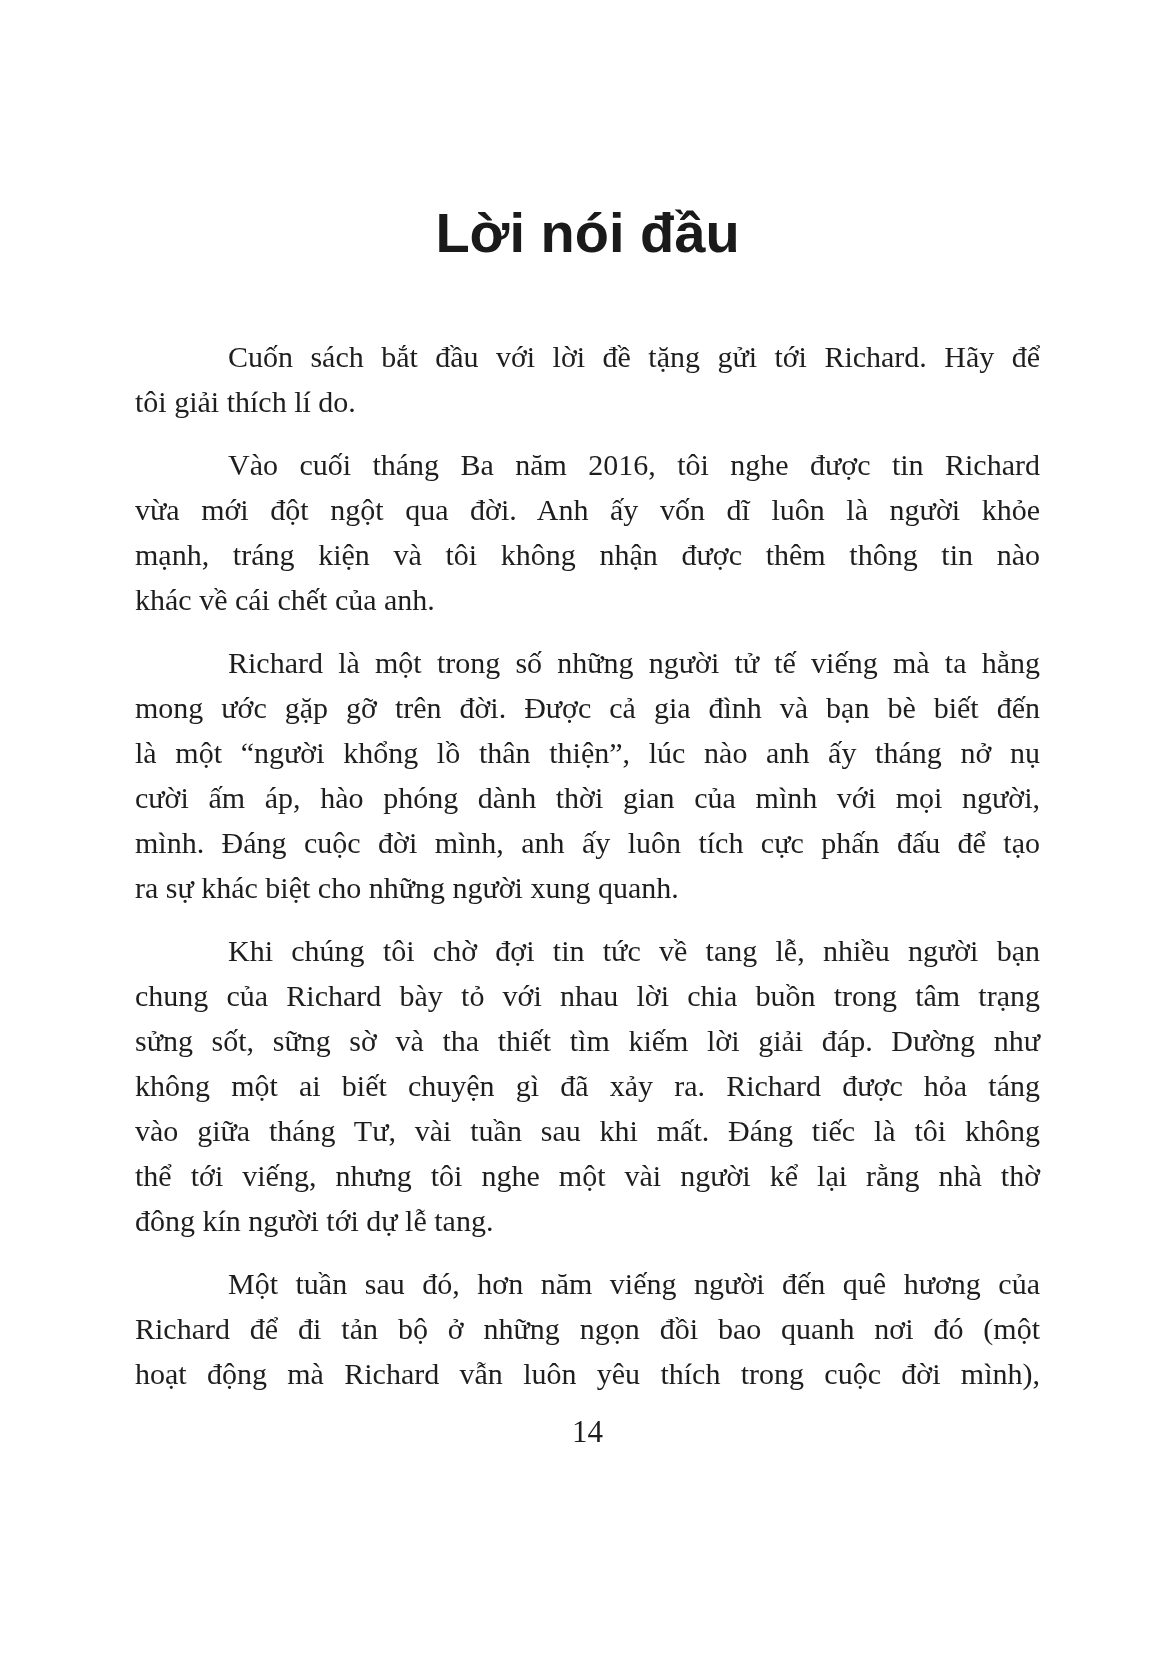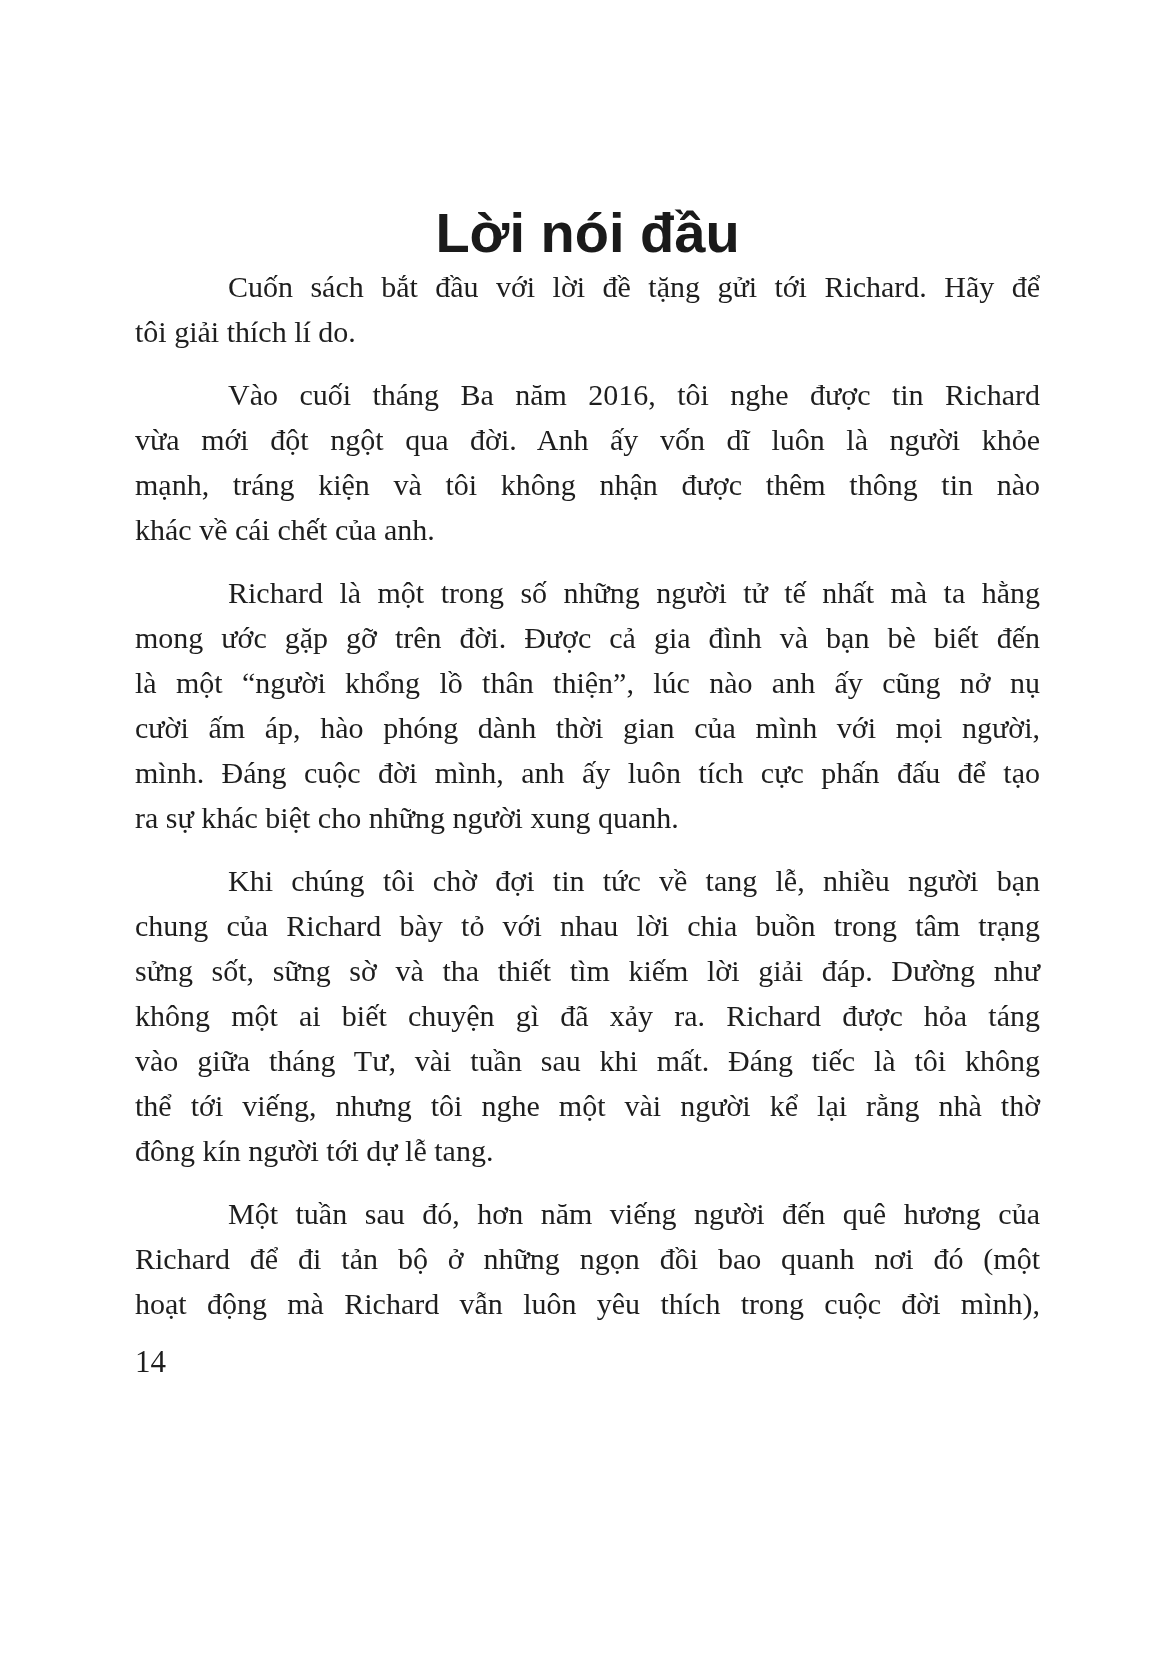--- a/index.html
+++ b/index.html
@@ -27,20 +27,21 @@
     margin: 0;
     text-align: center;
     font-family: "Liberation Sans", "DejaVu Sans", sans-serif;
     font-weight: bold;
     font-size: 56px;
     line-height: 62px;
     letter-spacing: 0px;
     color: #1a1a1a;
   }
   .body-text {
+    margin-top: 70px;
     width: 905px;
     font-size: 30px;
     line-height: 45px;
   }
   .para {
     margin: 0 0 18px 0;
   }
   .para:last-child {
     margin-bottom: 0;
   }
@@ -52,20 +53,21 @@
   }
   .line.last {
     text-align-last: left;
   }
   .line.first {
     text-indent: 93px;
   }
   .page-number {
     margin-top: 16px;
     width: 905px;
+    text-align: center;
     font-size: 31px;
     line-height: 40px;
     color: #1e1e1e;
   }
 </style>
 </head>
 <body>
 
 <div class="page">
   <div class="page-inner">
@@ -75,23 +77,23 @@
           <div class="line first">Cuốn sách bắt đầu với lời đề tặng gửi tới Richard. Hãy để</div>
           <div class="line last">tôi giải thích lí do.</div>
         </div>
         <div class="para">
           <div class="line first">Vào cuối tháng Ba năm 2016, tôi nghe được tin Richard</div>
           <div class="line">vừa mới đột ngột qua đời. Anh ấy vốn dĩ luôn là người khỏe</div>
           <div class="line">mạnh, tráng kiện và tôi không nhận được thêm thông tin nào</div>
           <div class="line last">khác về cái chết của anh.</div>
         </div>
         <div class="para">
-          <div class="line first">Richard là một trong số những người tử tế nhất mà ta hằng</div>
+          <div class="line first">Richard là một trong số những người tử tế viếng mà ta hằng</div>
           <div class="line">mong ước gặp gỡ trên đời. Được cả gia đình và bạn bè biết đến</div>
-          <div class="line">là một “người khổng lồ thân thiện”, lúc nào anh ấy cũng nở nụ</div>
+          <div class="line">là một “người khổng lồ thân thiện”, lúc nào anh ấy tháng nở nụ</div>
           <div class="line">cười ấm áp, hào phóng dành thời gian của mình với mọi người,</div>
           <div class="line">mình. Đáng cuộc đời mình, anh ấy luôn tích cực phấn đấu để tạo</div>
           <div class="line last">ra sự khác biệt cho những người xung quanh.</div>
         </div>
         <div class="para">
           <div class="line first">Khi chúng tôi chờ đợi tin tức về tang lễ, nhiều người bạn</div>
           <div class="line">chung của Richard bày tỏ với nhau lời chia buồn trong tâm trạng</div>
           <div class="line">sửng sốt, sững sờ và tha thiết tìm kiếm lời giải đáp. Dường như</div>
           <div class="line">không một ai biết chuyện gì đã xảy ra. Richard được hỏa táng</div>
           <div class="line">vào giữa tháng Tư, vài tuần sau khi mất. Đáng tiếc là tôi không</div>

